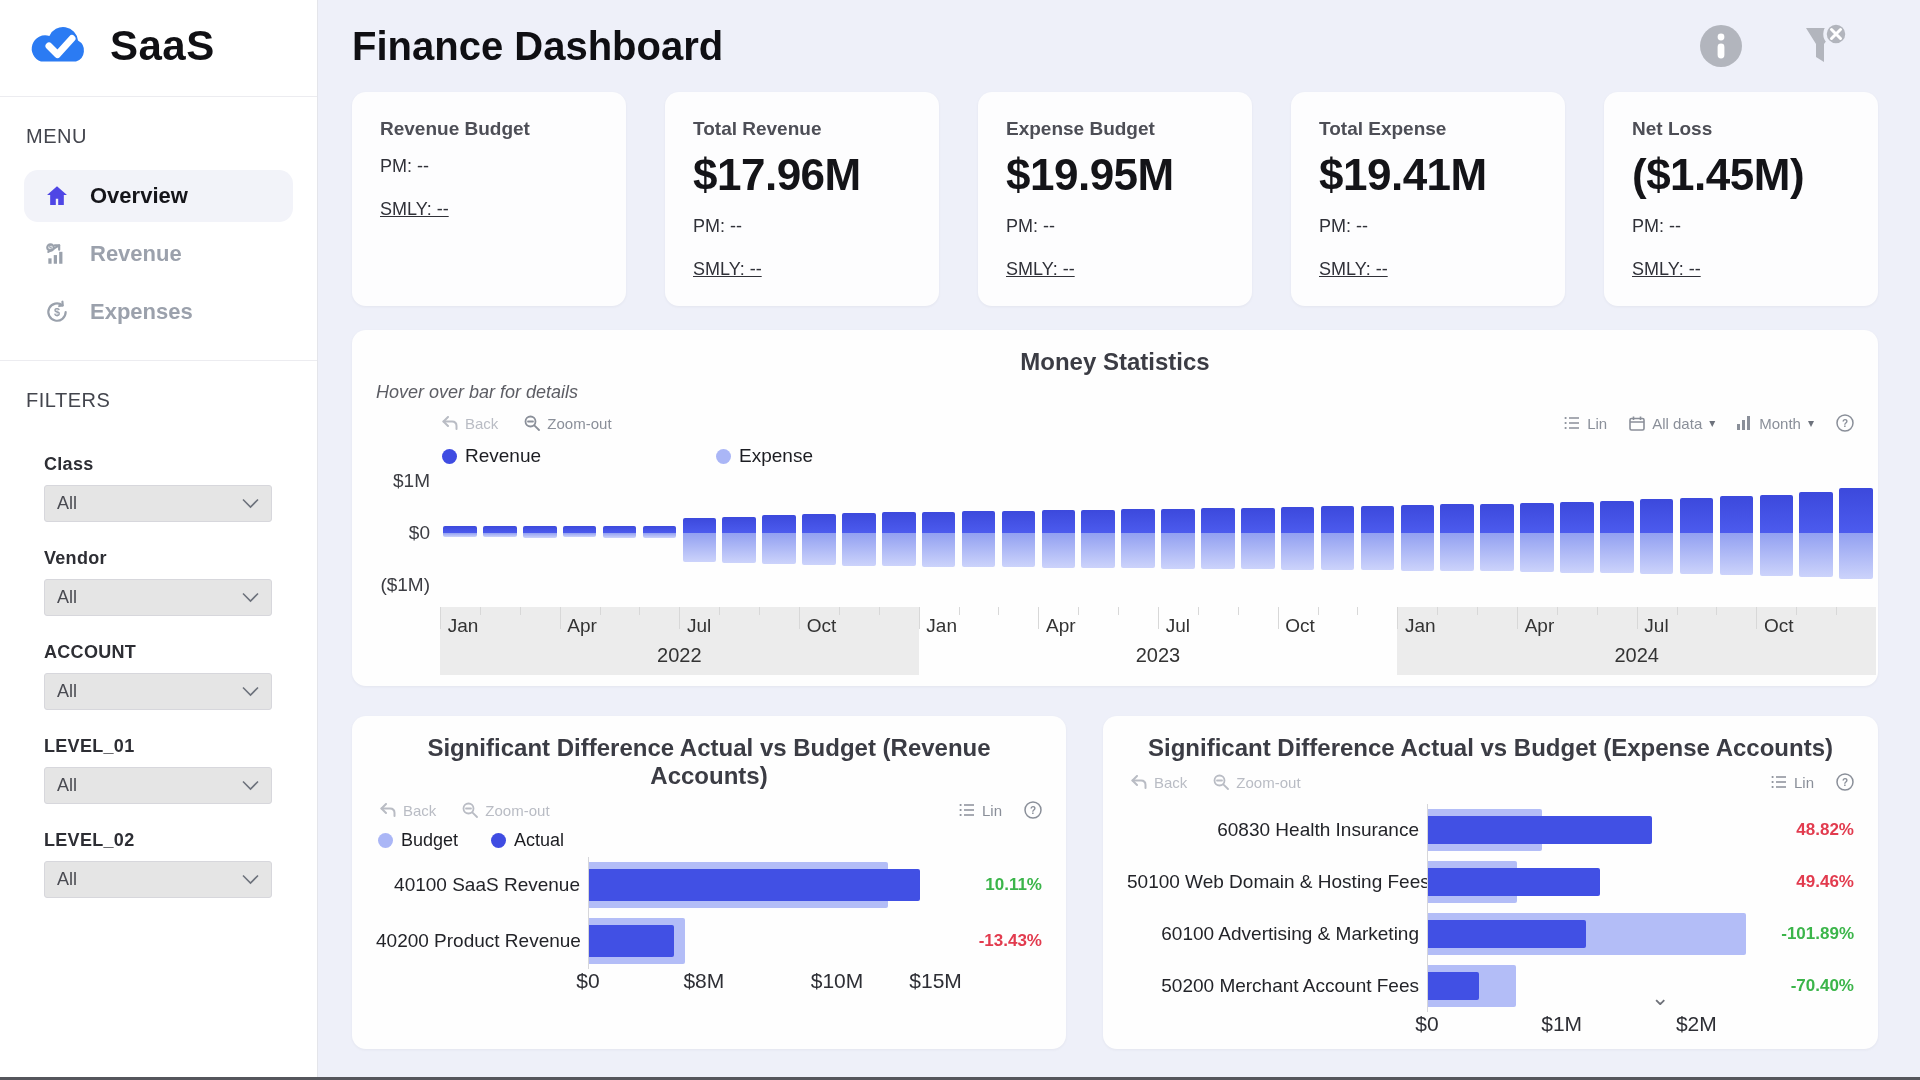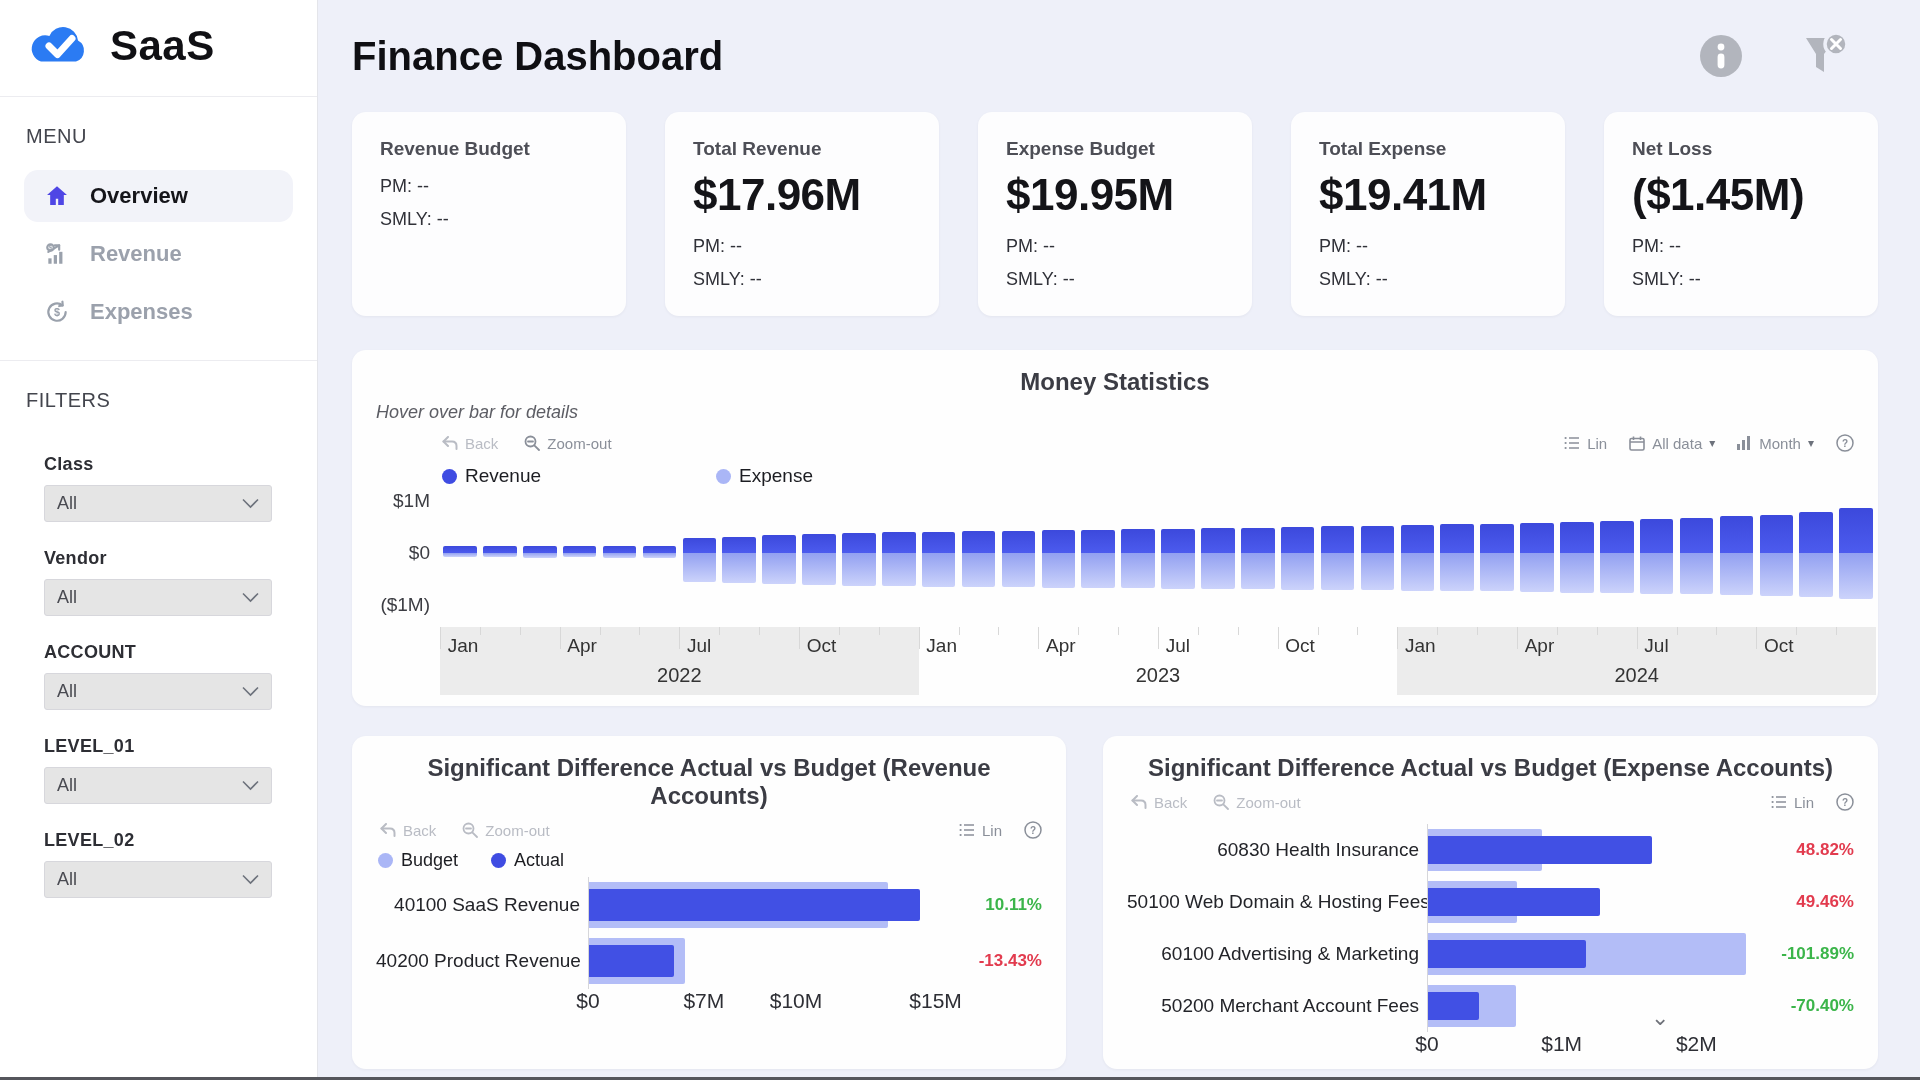--- a/index.html
+++ b/index.html
@@ -23,32 +23,32 @@
   .filters-block { padding-bottom:20px; }
   .filter-group { margin:26px 0 0 44px; }
   .filter-label { font-size:18px; font-weight:700; color:#2d2e34; margin-bottom:10px; letter-spacing:.3px; }
   .filter-select { width:228px; height:37px; background:#e5e5e5; border:1px solid #d7d7dc;
     border-radius:3px; display:flex; align-items:center; justify-content:space-between;
     padding:0 12px; cursor:pointer; }
   .filter-value { font-size:18px; color:#4a4b52; }
 
   
   .main { position:absolute; left:318px; top:0; width:1602px; height:1080px; padding:0 42px 0 34px; }
-  .page-header { display:flex; align-items:center; justify-content:space-between; height:112px; }
+  .page-header { display:flex; align-items:center; justify-content:space-between; height:92px; }
   .page-title { font-size:40px; font-weight:800; color:#0f0f13; }
   .header-icons { display:flex; align-items:center; gap:56px; padding-right:26px; }
 
   
   .kpi-row { display:grid; grid-template-columns:repeat(5,1fr); gap:39px; height:200px; }
   .kpi-card { background:#fdfdfe; border-radius:14px; padding:26px 28px;
     box-shadow:0 1px 3px rgba(30,34,60,.05); }
   .kpi-label { font-size:19px; font-weight:600; color:#4d4e56; }
   .kpi-value { font-size:44px; font-weight:800; color:#141418; margin-top:10px; letter-spacing:-.5px; }
   .kpi-sub { font-size:18px; color:#303138; margin-top:16px; }
-  .kpi-sub + .kpi-sub { margin-top:12px; }
+  .kpi-sub + .kpi-sub { margin-top:22px;text-decoration:underline; }
 
   
   .panel { background:#fefefe; border-radius:14px; box-shadow:0 1px 3px rgba(30,34,60,.05); }
   .ms-panel { margin-top:38px; height:356px; padding:18px 24px; position:relative; }
   .panel-title { font-size:24px; font-weight:700; color:#3b3c44;text-align:center; }
   .panel-subtitle { font-size:18px; font-style:italic; color:#5c5d64; margin-top:6px; }
   .chart-toolbar { display:flex; align-items:center; margin-top:8px; height:24px; }
   .tb-left { display:flex; align-items:center; gap:26px; margin-left:66px; }
   .tb-right { display:flex; align-items:center; gap:22px; margin-left:auto; }
   .tb-item { display:flex; align-items:center; gap:7px; font-size:15px; color:#8a8f99; cursor:pointer; }
@@ -532,22 +532,22 @@
                 <div class="hb-label" style="width: 212px;">40200 Product Revenue</div>
                 <div class="hb-plot" style="width: 380px; height: 56px;">
                   <div class="bar-budget" style="left: 0px; top: 5px; height: 46px; width: 96.1585px;"></div>
                   <div class="bar-actual" style="left: 0px; top: 12px; height: 32px; width: 84.5732px;"></div>
                 </div>
                 <div class="hb-pct red" style="width: 74px;">-13.43%</div>
               </div>
             </div>
             <div class="hb-axis">
               <span style="left: 212px;">$0</span>
-              <span style="left: 327.854px;">$7M</span>
-              <span style="left: 420px;">$10M</span>
+              <span style="left: 327.854px;">$8M</span>
+              <span style="left: 461px;">$10M</span>
               <span style="left: 559.561px;">$15M</span>
             </div>
           </div>
       </section>
 
       <section class="panel hb-panel">
         <div class="panel-title">Significant Difference Actual vs Budget (Expense Accounts)</div>
         <div class="chart-toolbar hb-toolbar-left">
           <div class="tb-left" style="margin-left:2px;">
             <span class="tb-item dim">

